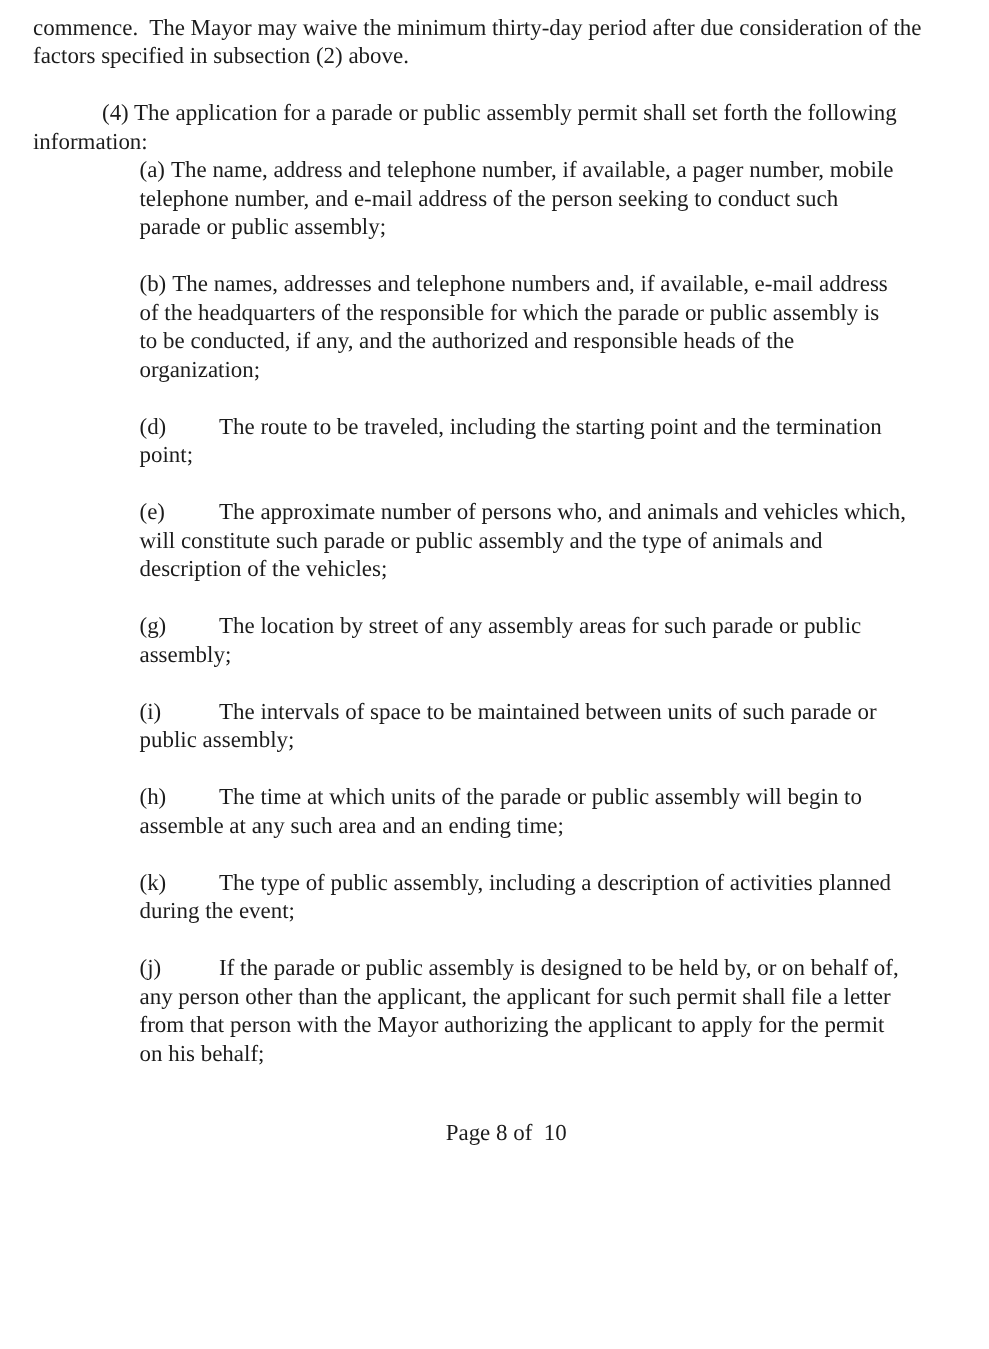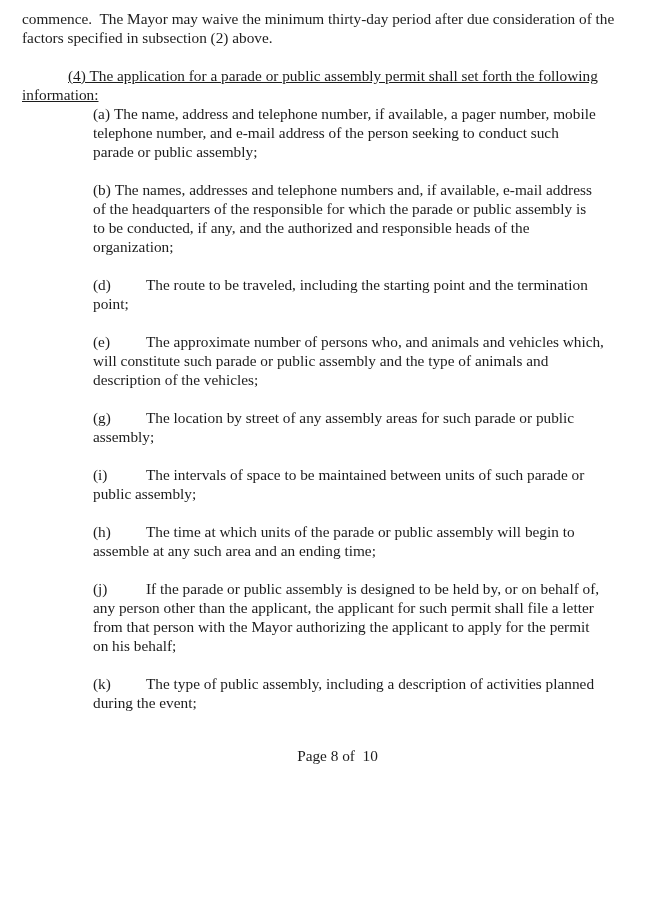--- a/index.html
+++ b/index.html
@@ -21,21 +21,20 @@
     overflow: hidden;
   }
   .para {
     margin: 0 0 19px 0;
     white-space: pre-wrap;
     max-width: 631px;
   }
   .para.sect {
     text-indent: 46px;
     margin-bottom: 0;
-    text-decoration: underline;
   }
   .items {
     margin: 0;
   }
   .item {
     margin: 0 0 19px 71px; 
     max-width: 560px;
   }
   .item .lbl {
     display: inline-block;
@@ -88,25 +87,25 @@
 
     <p class="item"><span class="lbl">(g)</span><span class="txt">The location by street of any assembly areas for such parade or public
 assembly;</span></p>
 
     <p class="item"><span class="lbl">(i)</span><span class="txt">The intervals of space to be maintained between units of such parade or
 public assembly;</span></p>
 
     <p class="item"><span class="lbl">(h)</span><span class="txt">The time at which units of the parade or public assembly will begin to
 assemble at any such area and an ending time;</span></p>
 
+    <p class="item"><span class="lbl">(k)</span><span class="txt">The type of public assembly, including a description of activities planned
+during the event;</span></p>
+
     <p class="item"><span class="lbl">(j)</span><span class="txt">If the parade or public assembly is designed to be held by, or on behalf of,
 any person other than the applicant, the applicant for such permit shall file a letter
 from that person with the Mayor authorizing the applicant to apply for the permit
 on his behalf;</span></p>
-
-    <p class="item"><span class="lbl">(k)</span><span class="txt">The type of public assembly, including a description of activities planned
-during the event;</span></p>
 
   </div>
 
   <div class="footer">Page 8 of  10</div>
 
 </div>
 
 </body></html>

